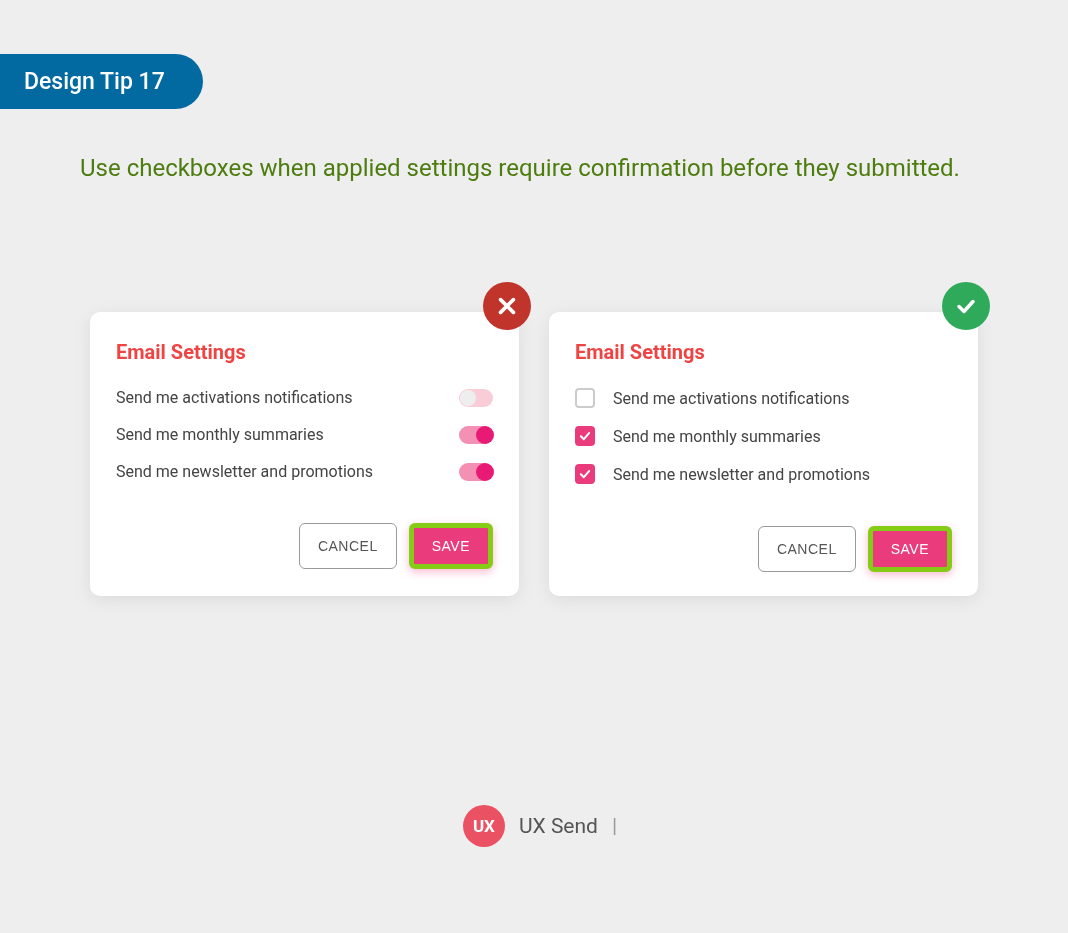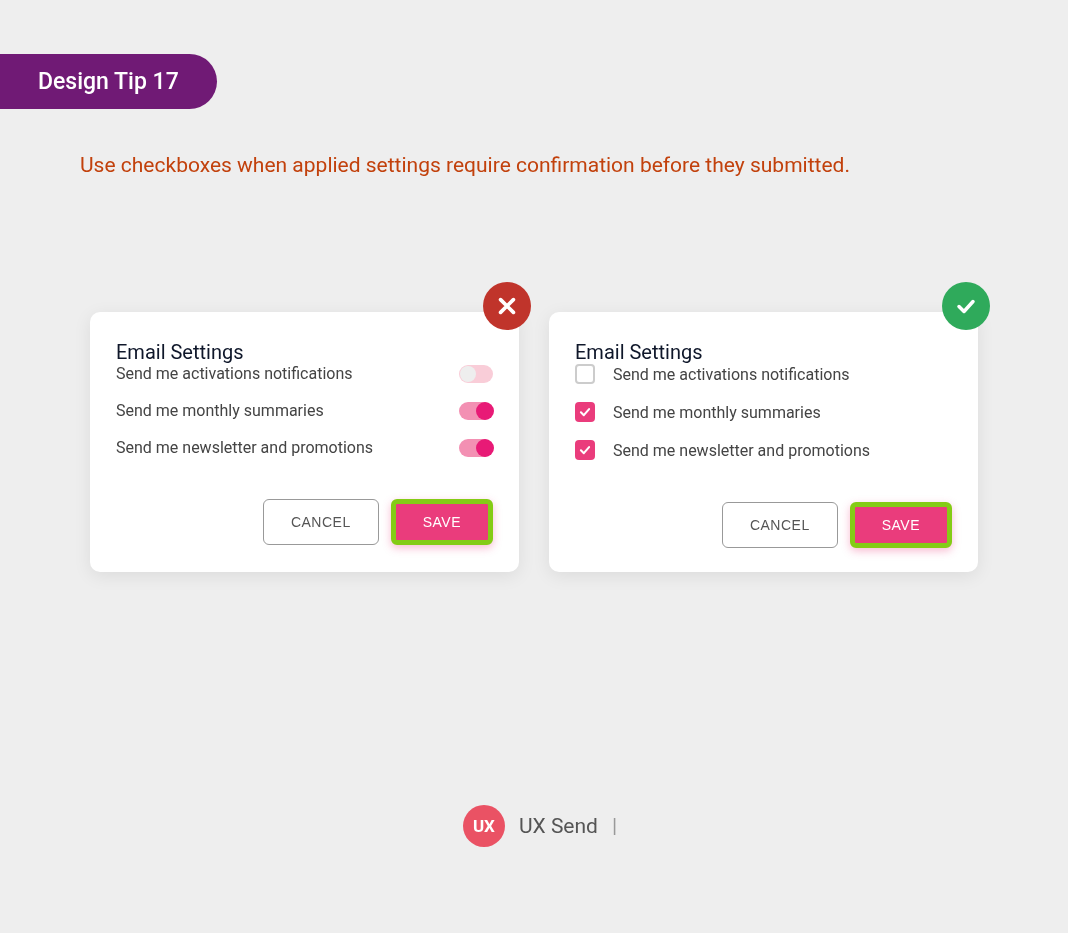--- a/index.html
+++ b/index.html
@@ -9,36 +9,36 @@
       width: 1068px;
       height: 933px;
       position: relative;
       border-radius: 24px;
       overflow: hidden;
     }
     .tip-badge {
       position: absolute;
       top: 54px;
       left: 0;
-      background: #701a75;
+      background: #0369a1;
       color: #ffffff;
       font-size: 23px;
       font-weight: 500;
-      padding: 14px 38px 14px 38px;
+      padding: 14px 38px 14px 24px;
       border-top-right-radius: 30px;
       border-bottom-right-radius: 30px;
     }
     .description {
       position: absolute;
       top: 150px;
       left: 80px;
       right: 80px;
-      font-size: 21px;
+      font-size: 24px;
       font-weight: 400;
-      color: #c2410c;
+      color: #4d7c0f;
       line-height: 1.5;
     }
     .panels {
       position: absolute;
       top: 312px;
       left: 90px;
       right: 90px;
       display: flex;
       gap: 30px;
     }
@@ -58,22 +58,23 @@
       height: 48px;
       border-radius: 50%;
       display: flex;
       align-items: center;
       justify-content: center;
     }
     .status-badge.dont { background: #c0342b; }
     .status-badge.do { background: #2faa5b; }
     .panel-title {
       font-size: 20px;
-      font-weight: 400;
-      color: #0f172a;
+      font-weight: 700;
+      color: #ef4444;
+      margin-bottom: 24px;
     }
     .setting-row {
       display: flex;
       align-items: center;
       justify-content: space-between;
       margin-bottom: 18px;
       font-size: 16px;
       color: #444444;
       font-weight: 400;
     }
@@ -120,21 +121,21 @@
     .checkbox.checked {
       background: #ea3c7c;
     }
     .button-row {
       display: flex;
       justify-content: flex-end;
       gap: 12px;
       margin-top: 42px;
     }
     .btn {
-      padding: 10px 27px;
+      padding: 10px 18px;
       border-radius: 6px;
       font-size: 14px;
       font-weight: 500;
       letter-spacing: 0.5px;
       cursor: pointer;
     }
     .btn-cancel {
       background: #ffffff;
       border: 1px solid #999999;
       color: #555555;

